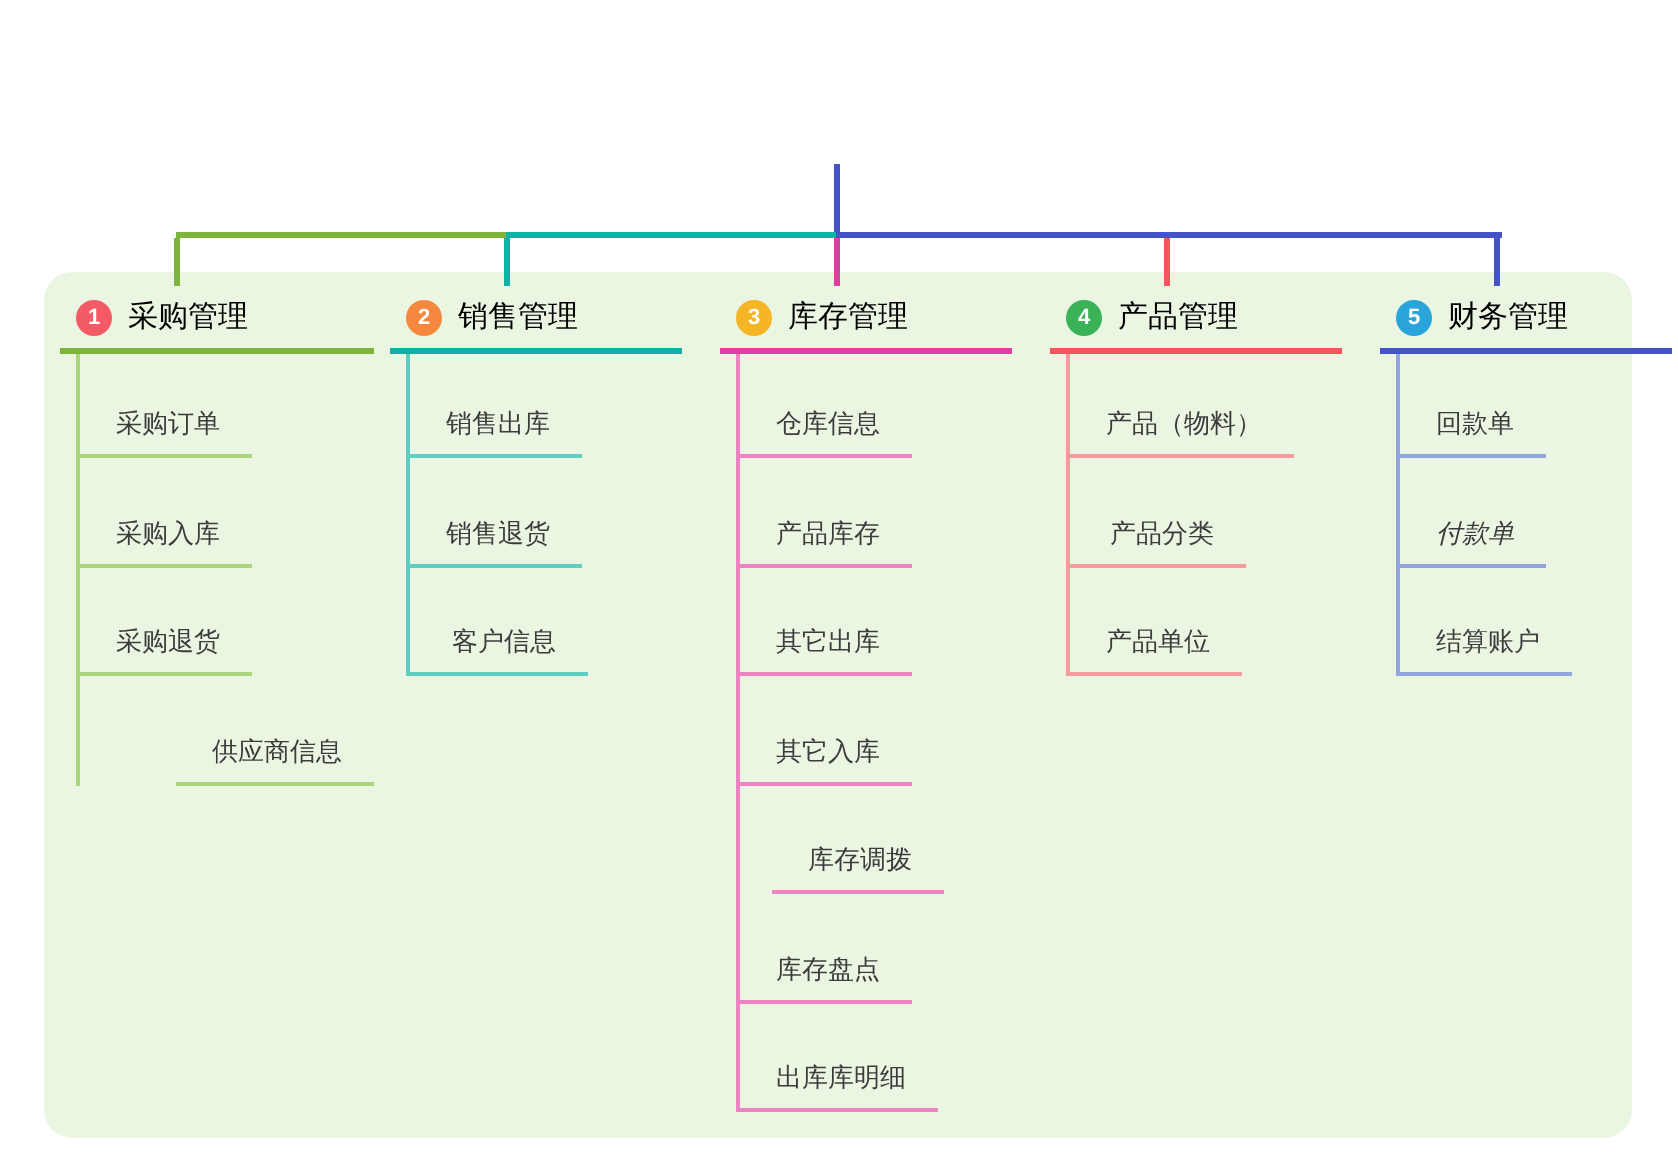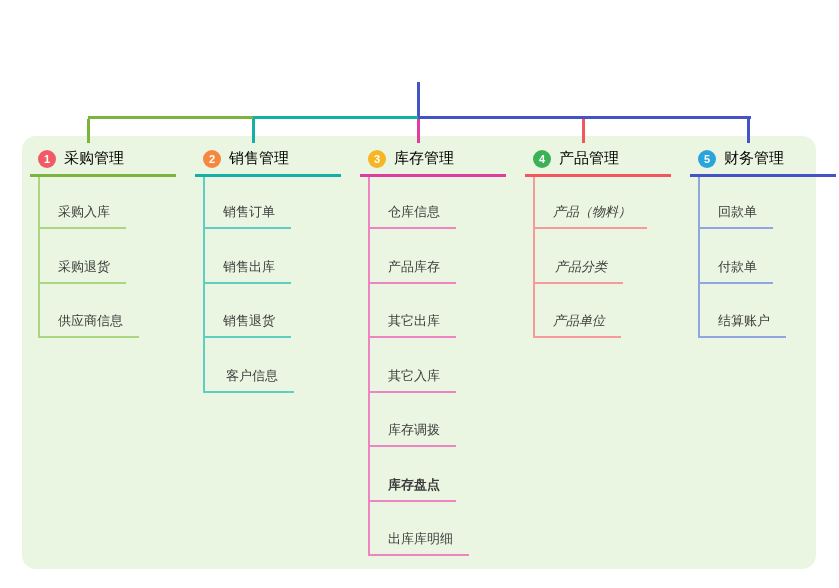--- a/index.html
+++ b/index.html
@@ -61,39 +61,39 @@
       <div class="line" style="left: 747px; top: 119px; width: 3px; height: 24px; background: rgb(68, 84, 198);"></div>
     </div>
   <div id="branches">
       <div class="branch" style="left: 30px; top: 143px;">
         <div class="branch-header" style="border-bottom-color: rgb(124, 180, 61);">
           <span class="badge" style="background: rgb(242, 91, 102);">1</span>
           <span class="branch-label">采购管理</span>
         </div>
         <div class="children" style="border-left-color: rgb(169, 214, 127);">
           <div class="child">
+            <span class="child-label" style="border-bottom-color: rgb(169, 214, 127);">采购订单</span>
+          </div>
+          <div class="child">
             <span class="child-label" style="border-bottom-color: rgb(169, 214, 127);">采购入库</span>
           </div>
           <div class="child">
             <span class="child-label" style="border-bottom-color: rgb(169, 214, 127);">采购退货</span>
           </div>
           <div class="child">
-            <span class="child-label" style="border-bottom-color: rgb(169, 214, 127);">供应商信息</span>
+            <span class="child-label" style="border-bottom-color: rgb(169, 214, 127); margin-left: 48px;">供应商信息</span>
           </div>
         </div>
       </div>
       <div class="branch" style="left: 195px; top: 143px;">
         <div class="branch-header" style="border-bottom-color: rgb(20, 176, 165);">
           <span class="badge" style="background: rgb(246, 135, 63);">2</span>
           <span class="branch-label">销售管理</span>
         </div>
         <div class="children" style="border-left-color: rgb(94, 206, 194);">
-          <div class="child">
-            <span class="child-label" style="border-bottom-color: rgb(94, 206, 194);">销售订单</span>
-          </div>
           <div class="child">
             <span class="child-label" style="border-bottom-color: rgb(94, 206, 194);">销售出库</span>
           </div>
           <div class="child">
             <span class="child-label" style="border-bottom-color: rgb(94, 206, 194);">销售退货</span>
           </div>
           <div class="child">
             <span class="child-label" style="border-bottom-color: rgb(94, 206, 194); padding-left: 21px;">客户信息</span>
           </div>
         </div>
@@ -110,36 +110,36 @@
           <div class="child">
             <span class="child-label" style="border-bottom-color: rgb(239, 132, 196);">产品库存</span>
           </div>
           <div class="child">
             <span class="child-label" style="border-bottom-color: rgb(239, 132, 196);">其它出库</span>
           </div>
           <div class="child">
             <span class="child-label" style="border-bottom-color: rgb(239, 132, 196);">其它入库</span>
           </div>
           <div class="child">
-            <span class="child-label" style="border-bottom-color: rgb(239, 132, 196);">库存调拨</span>
+            <span class="child-label" style="border-bottom-color: rgb(239, 132, 196); margin-left: 16px;">库存调拨</span>
           </div>
           <div class="child">
-            <span class="child-label" style="border-bottom-color: rgb(239, 132, 196); font-weight: bold;">库存盘点</span>
+            <span class="child-label" style="border-bottom-color: rgb(239, 132, 196);">库存盘点</span>
           </div>
           <div class="child">
             <span class="child-label" style="border-bottom-color: rgb(239, 132, 196);">出库库明细</span>
           </div>
         </div>
       </div>
       <div class="branch" style="left: 525px; top: 143px;">
         <div class="branch-header" style="border-bottom-color: rgb(244, 86, 94);">
           <span class="badge" style="background: rgb(59, 178, 87);">4</span>
           <span class="branch-label">产品管理</span>
         </div>
-        <div class="children" style="border-left-color: rgb(247, 154, 155); font-style: italic;">
+        <div class="children" style="border-left-color: rgb(247, 154, 155);">
           <div class="child">
             <span class="child-label" style="border-bottom-color: rgb(247, 154, 155);">产品（物料）</span>
           </div>
           <div class="child">
             <span class="child-label" style="border-bottom-color: rgb(247, 154, 155); padding-left: 20px;">产品分类</span>
           </div>
           <div class="child">
             <span class="child-label" style="border-bottom-color: rgb(247, 154, 155);">产品单位</span>
           </div>
         </div>
@@ -147,21 +147,21 @@
       <div class="branch" style="left: 690px; top: 143px;">
         <div class="branch-header" style="border-bottom-color: rgb(68, 84, 198);">
           <span class="badge" style="background: rgb(42, 165, 220);">5</span>
           <span class="branch-label">财务管理</span>
         </div>
         <div class="children" style="border-left-color: rgb(144, 166, 222);">
           <div class="child">
             <span class="child-label" style="border-bottom-color: rgb(144, 166, 222);">回款单</span>
           </div>
           <div class="child">
-            <span class="child-label" style="border-bottom-color: rgb(144, 166, 222);">付款单</span>
+            <span class="child-label" style="border-bottom-color: rgb(144, 166, 222); font-style: italic;">付款单</span>
           </div>
           <div class="child">
             <span class="child-label" style="border-bottom-color: rgb(144, 166, 222);">结算账户</span>
           </div>
         </div>
       </div>
     </div>
 </div>
 
 </body></html>

